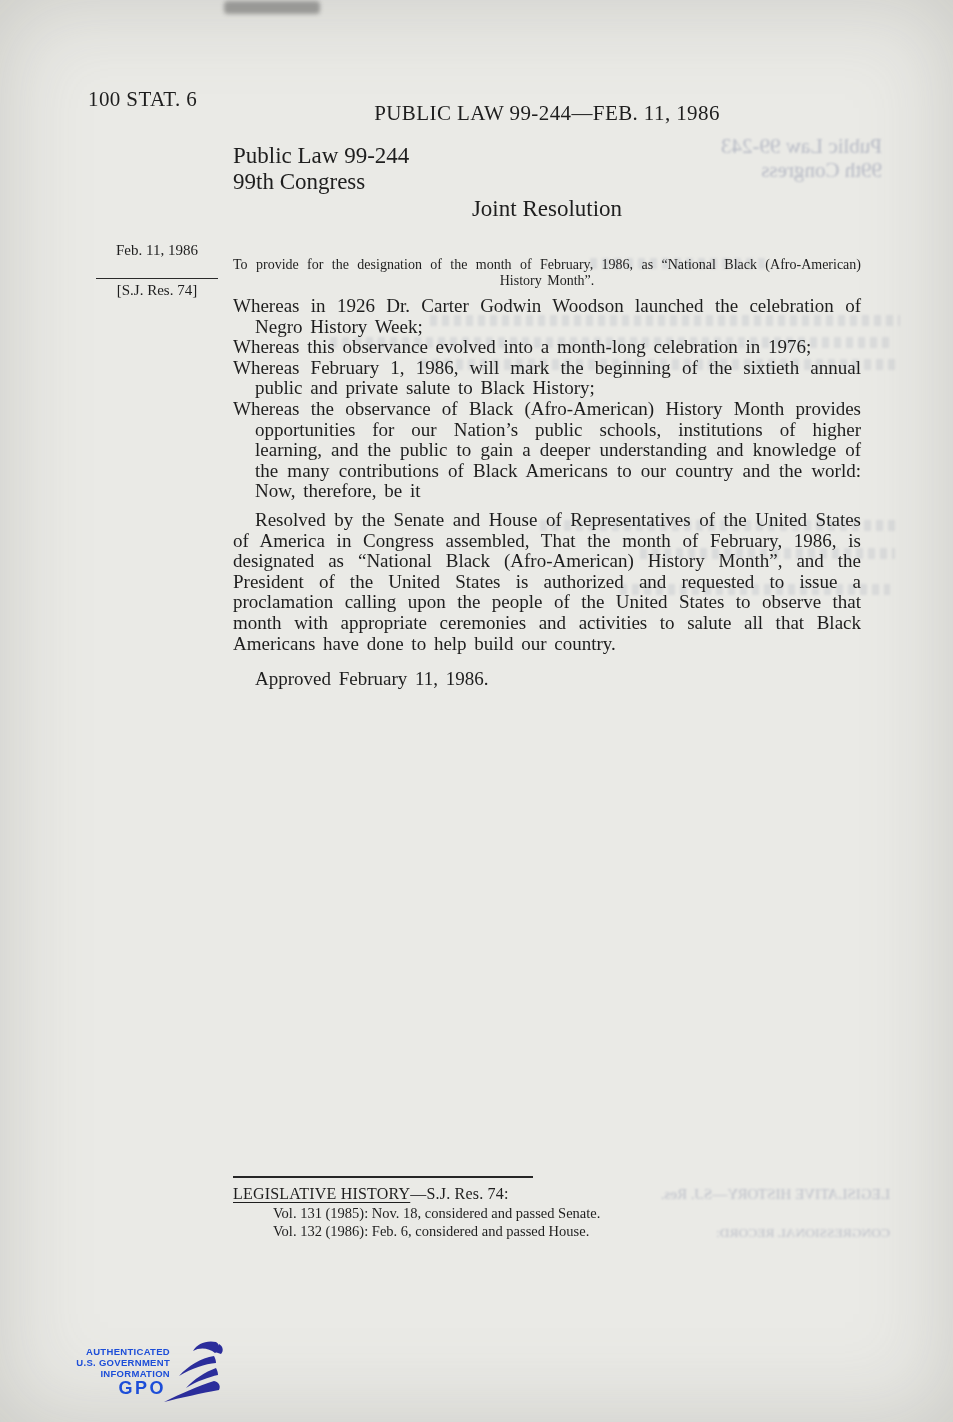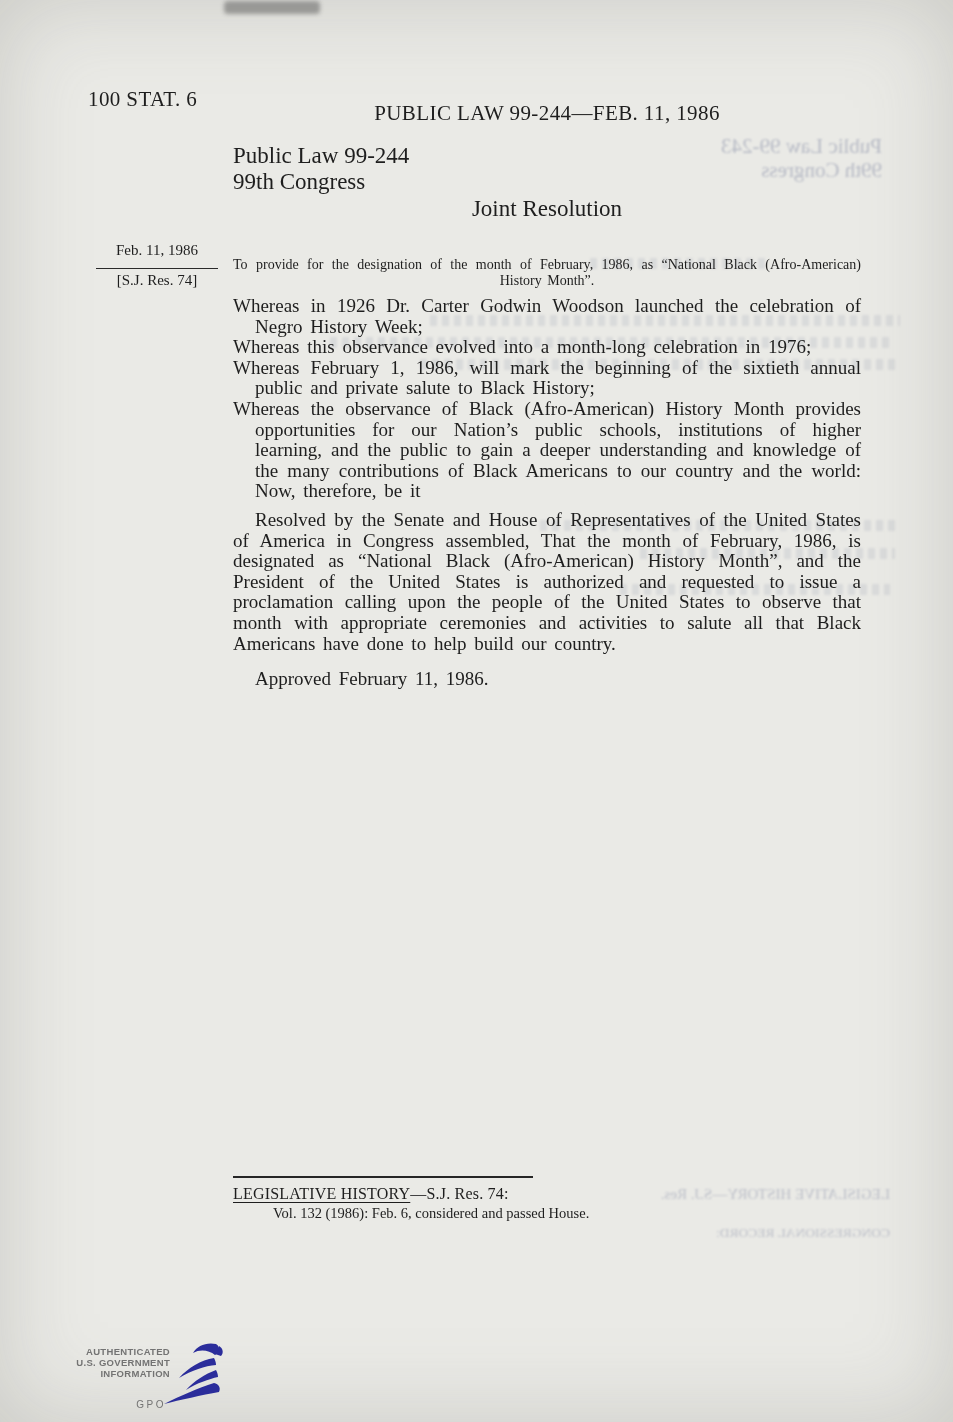--- a/index.html
+++ b/index.html
@@ -13,21 +13,21 @@
     overflow:hidden;
   }
   
   .stat-label{position:absolute;left:88px;top:87px;font-size:21px;letter-spacing:.4px;}
   .running-title{position:absolute;left:233px;top:101px;width:628px;text-align:center;font-size:21px;letter-spacing:.4px;}
   
   .law-heading{position:absolute;left:233px;top:143px;font-size:23px;line-height:26px;font-weight:500;}
   .joint-res{position:absolute;left:233px;top:196px;width:628px;text-align:center;font-size:23px;}
   
   .margin-note{position:absolute;left:96px;top:241px;width:122px;text-align:center;font-size:15px;line-height:19px;}
-  .margin-note .date{border-bottom:1.6px solid #2a2a2a;padding-bottom:8px;}
+  .margin-note .date{border-bottom:1.6px solid #2a2a2a;padding-bottom:18px;}
   .margin-note .cite{padding-top:2px;text-align:center;}
   
   .caption{position:absolute;left:233px;top:243px;width:628px;font-size:14px;line-height:16px;
     text-align:justify;text-align-last:center;word-spacing:2px;}
   
   .body-block{position:absolute;left:233px;top:296px;width:628px;font-size:19px;line-height:20.6px;word-spacing:3px;}
   .body-block p{margin:0;text-align:justify;}
   .whereas{padding-left:22px;text-indent:-22px;}
   .resolved{margin-top:8px !important;text-indent:22px;}
   .italic{}
@@ -37,21 +37,21 @@
   .leg-rule{width:300px;border-top:2px solid #262626;margin-bottom:7px;}
   .leg-heading{margin:0;letter-spacing:.2px;}
   .leg-heading .u{text-decoration:underline;text-underline-offset:3px;margin-top:45px;}
   .record-heading{margin:11px 0 0 0;font-size:15.5px;}
   .record-entries{margin:2px 0 0 40px;font-size:14.5px;line-height:17.5px;}
   
   .seal{position:absolute;left:70px;top:1340px;display:flex;align-items:flex-start;
     font-family:"Liberation Sans","DejaVu Sans",sans-serif;}
   .seal-text{width:100px;text-align:right;font-size:9.5px;font-weight:bold;line-height:11px;
     letter-spacing:.3px;padding-top:6px;}
-  .seal-gpo{font-size:10px;font-weight:normal;letter-spacing:2.5px;margin-top:20px;padding-right:4px;}
+  .seal-gpo{font-size:18px;font-weight:bold;letter-spacing:2.5px;margin-top:4px;padding-right:4px;}
   .eagle{margin-left:-6px;}
   
   .ghost{position:absolute;transform:scaleX(-1);color:#8d93aa;filter:blur(1.1px);
     font-family:"Liberation Serif","DejaVu Serif",serif;}
   .ghost-title{left:624px;top:134px;width:258px;font-size:21px;line-height:24px;opacity:.55;}
   .ghost-leg{left:612px;top:1186px;width:278px;opacity:.5;}
   .ghost-leg .g1{font-size:15px;}
   .ghost-leg .g2{font-size:13.5px;margin-top:22px;}
   .strip{position:absolute;height:11px;opacity:.5;filter:blur(1.2px);
     background:repeating-linear-gradient(90deg,rgba(125,132,155,.30) 0 7px,rgba(125,132,155,0) 7px 12px);}
@@ -102,25 +102,26 @@
     <p class="whereas">Whereas February 1, 1986, will mark the beginning of the sixtieth annual public and private salute to Black History;</p>
     <p class="whereas">Whereas the observance of Black (Afro-American) History Month provides opportunities for our Nation’s public schools, institutions of higher learning, and the public to gain a deeper understanding and knowledge of the many contributions of Black Americans to our country and the world: Now, therefore, be it</p>
     <p class="resolved"><span class="italic">Resolved by the Senate and House of Representatives of the United States of America in Congress assembled,</span><span> That the month of February, 1986, is designated as “National Black (Afro-American) History Month”, and the President of the United States is authorized and requested to issue a proclamation calling upon the people of the United States to observe that month with appropriate ceremonies and activities to salute all that Black Americans have done to help build our country.</span></p>
     <p class="approved">Approved February 11, 1986.</p>
   </div>
 
   <div class="leg-history">
     <div class="leg-rule"></div>
     <p class="leg-heading"><span class="u">LEGISLATIVE HISTORY</span><span>—S.J. Res. 74:</span></p>
     <div class="record-entries">
+      <div>Vol. 131 (1985): Nov. 18, considered and passed Senate.</div>
       <div>Vol. 132 (1986): Feb. 6, considered and passed House.</div>
     </div>
   </div>
 
-  <div class="seal" style="color:#737373;align-items:center;">
+  <div class="seal" style="color:#1d4ed8;">
     <div class="seal-text">
       <div>AUTHENTICATED</div>
       <div>U.S. GOVERNMENT</div>
       <div>INFORMATION</div>
       <div class="seal-gpo">GPO</div>
     </div>
     <svg class="eagle" width="62" height="66" viewBox="0 0 62 66" fill="#2b2d9b" xmlns="http://www.w3.org/2000/svg">
       <path d="M52 2 C42 0 33 4 29 11 C36 7 45 8 51 13 C56 11 57 5 52 2 Z"></path>
       <path d="M55 4 C59 6 60 11 57 14 L51 12 C54 10 55 7 55 4 Z"></path>
       <path d="M50 16 C37 18 24 26 15 36 C28 28 41 24 52 23 C52 20 51 18 50 16 Z"></path>

